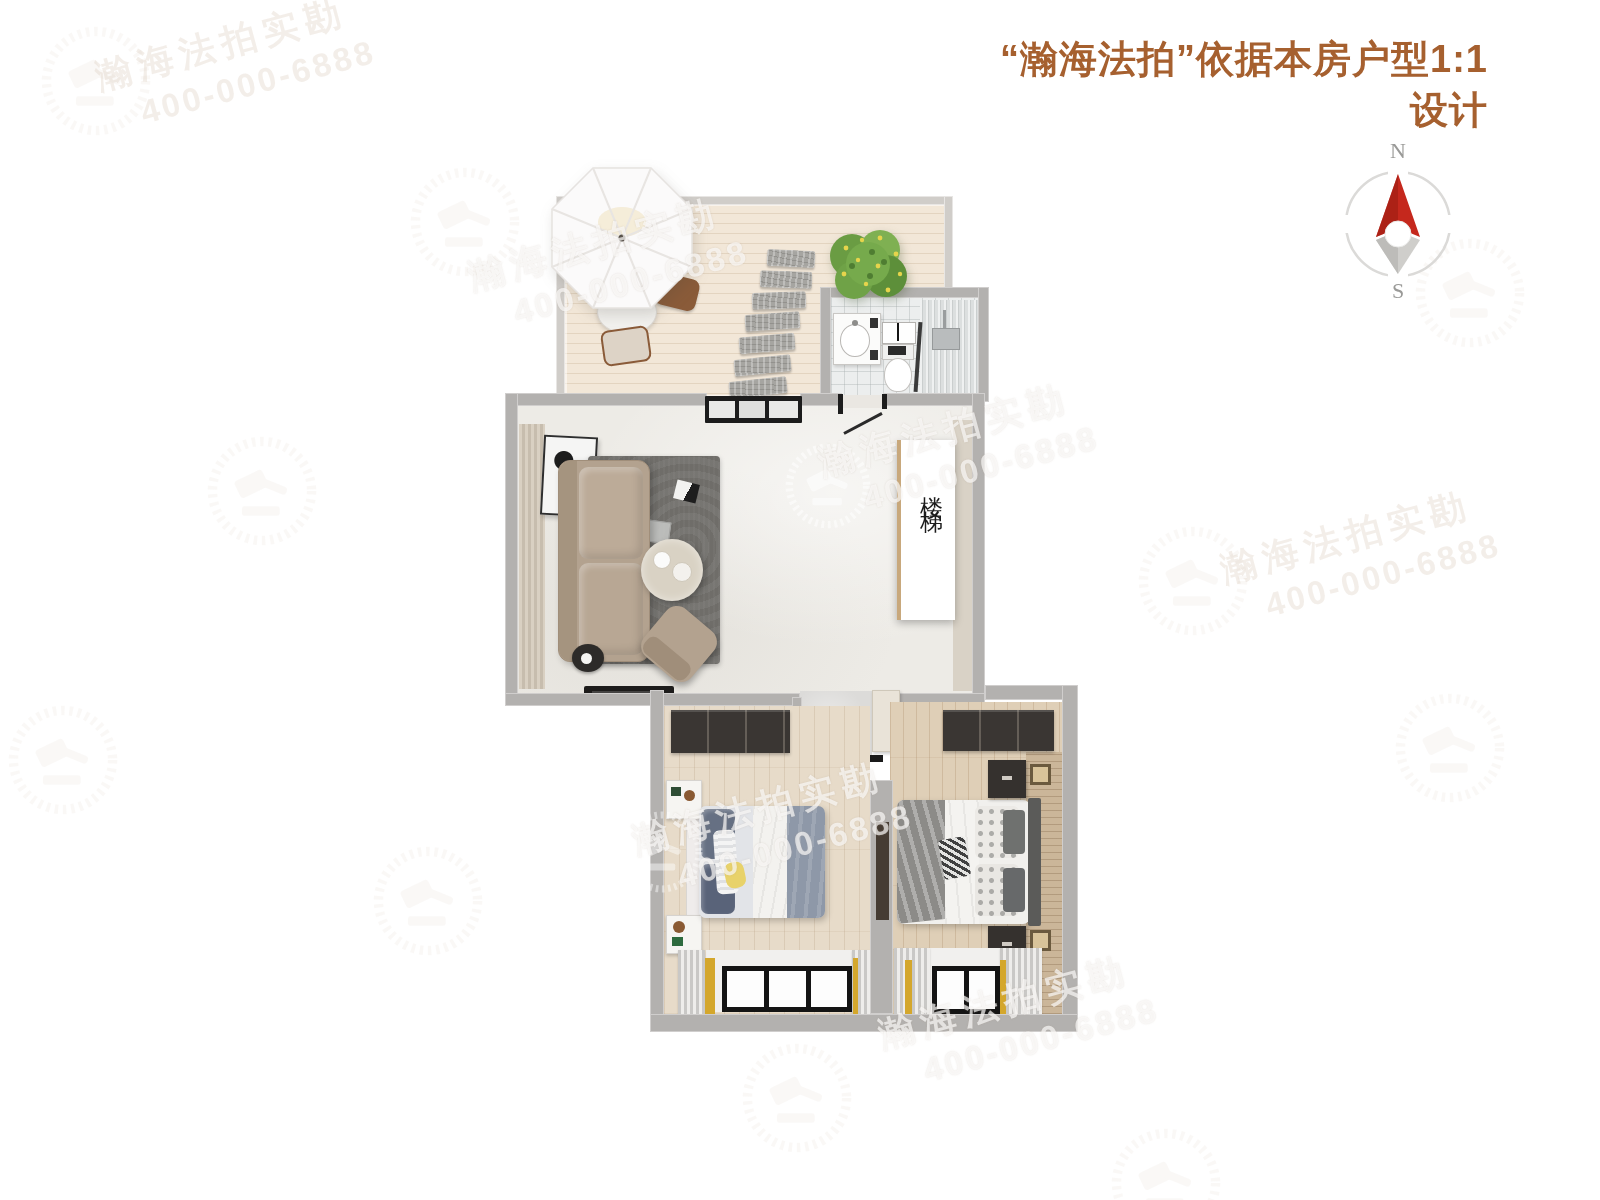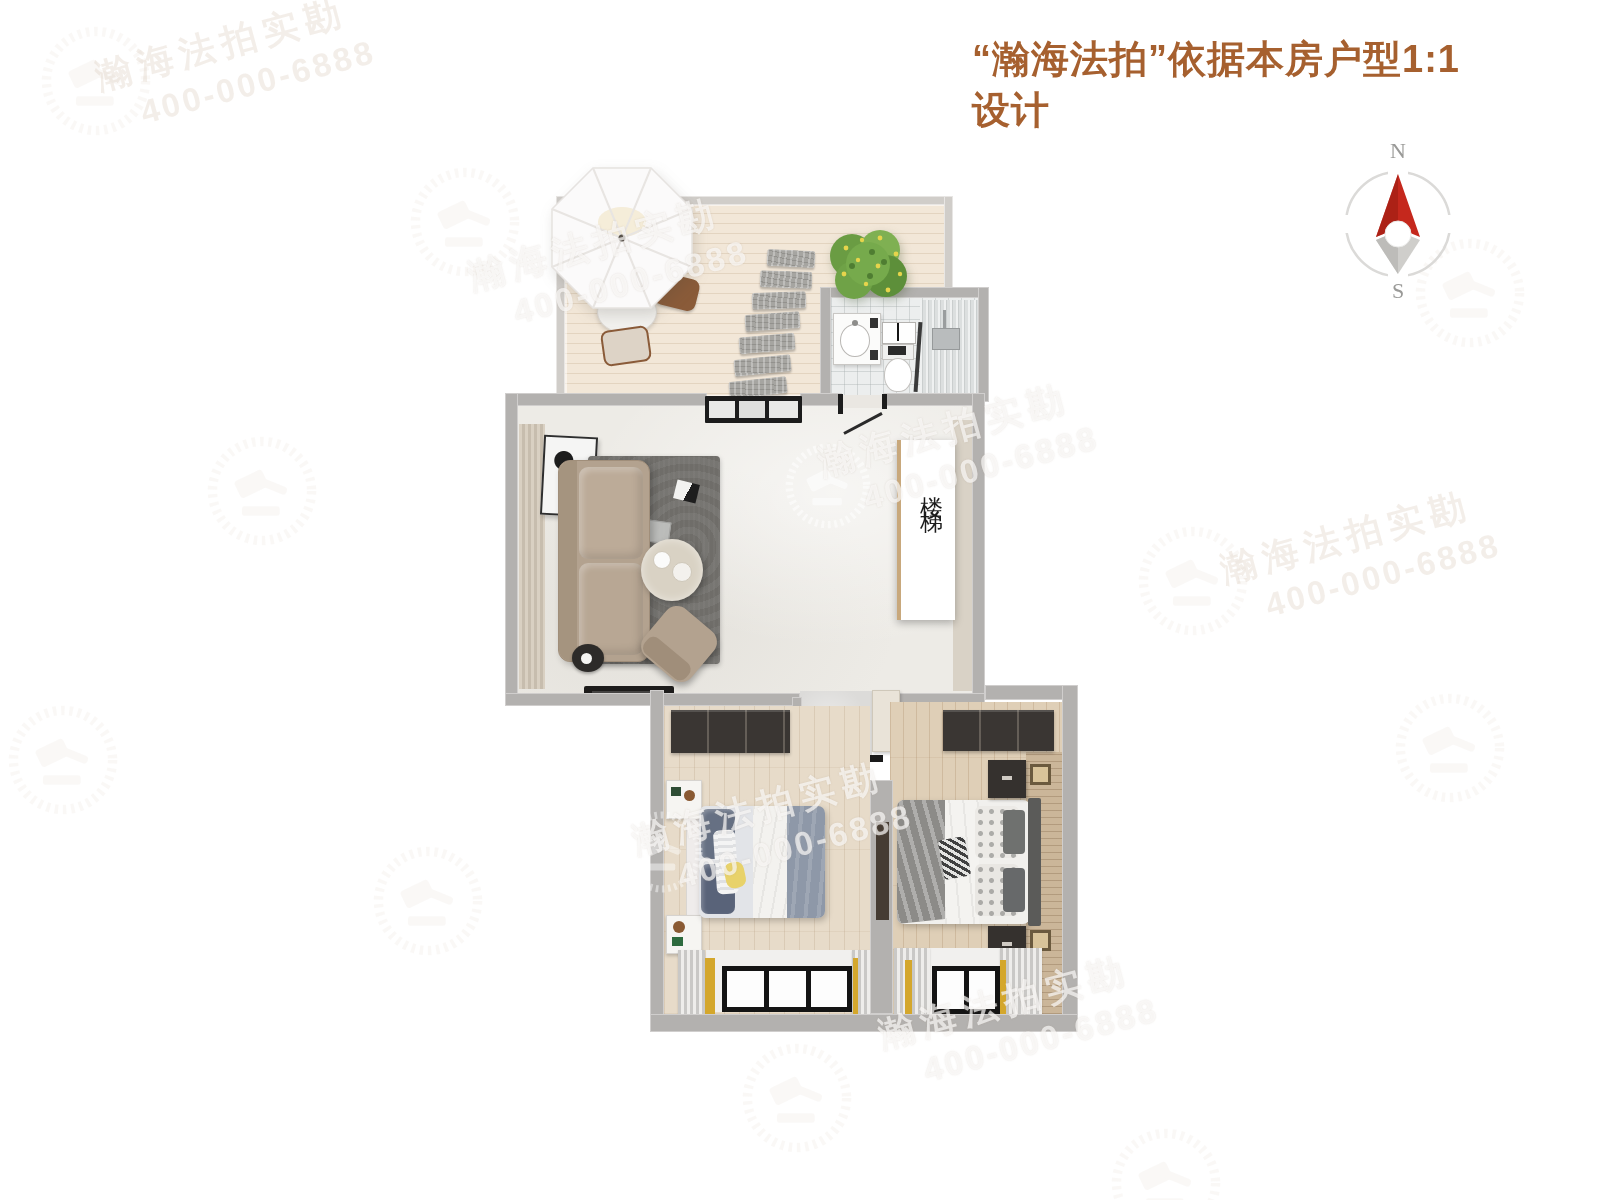--- a/index.html
+++ b/index.html
@@ -29,21 +29,21 @@
   
   .wm{position:absolute;transform:translate(-50%,-50%) rotate(-15deg);color:rgba(255,255,255,.66);
       font-weight:bold;white-space:nowrap;text-shadow:0 0 2px rgba(172,156,136,.28);z-index:40;}
   .wm .l1{font-size:36px;letter-spacing:7px;}
   .wm .l2{font-size:33px;letter-spacing:3px;margin:2px 0 0 34px;}
   .wm.faint{color:rgba(214,199,181,.30);text-shadow:none;z-index:1;}
   .bglogo{position:absolute;color:#c8b6a4;opacity:.085;z-index:0;transform:translate(-50%,-50%);}
   .wlogo{position:absolute;color:#ffffff;opacity:.55;z-index:40;}
   .stairbox{position:absolute;background:#ffffff;box-shadow:0 3px 8px rgba(0,0,0,.28);}
   .stairlabel{writing-mode:vertical-rl;text-orientation:upright;letter-spacing:14px;font-size:23px;color:#1c1c1c;font-weight:500;}
-  .title{position:absolute;left:972px;top:34px;width:516px;text-align:left;font-size:38px;font-weight:bold;color:#a6602f;letter-spacing:1px;z-index:50;}
+  .title{position:absolute;left:972px;top:34px;width:516px;text-align:right;font-size:38px;font-weight:bold;color:#a6602f;letter-spacing:1px;z-index:50;}
   .nslabel{position:absolute;width:40px;text-align:center;font-family:"Liberation Serif","DejaVu Serif",serif;font-size:22px;color:#9a9a98;z-index:50;}
 </style>
 </head>
 <body>
 
 <div id="canvas">
 
   <svg width="0" height="0" style="position:absolute">
     <symbol id="emblem" viewBox="0 0 100 100">
       <circle cx="50" cy="50" r="42" fill="none" stroke="currentColor" stroke-width="8" stroke-dasharray="3 4"></circle>

